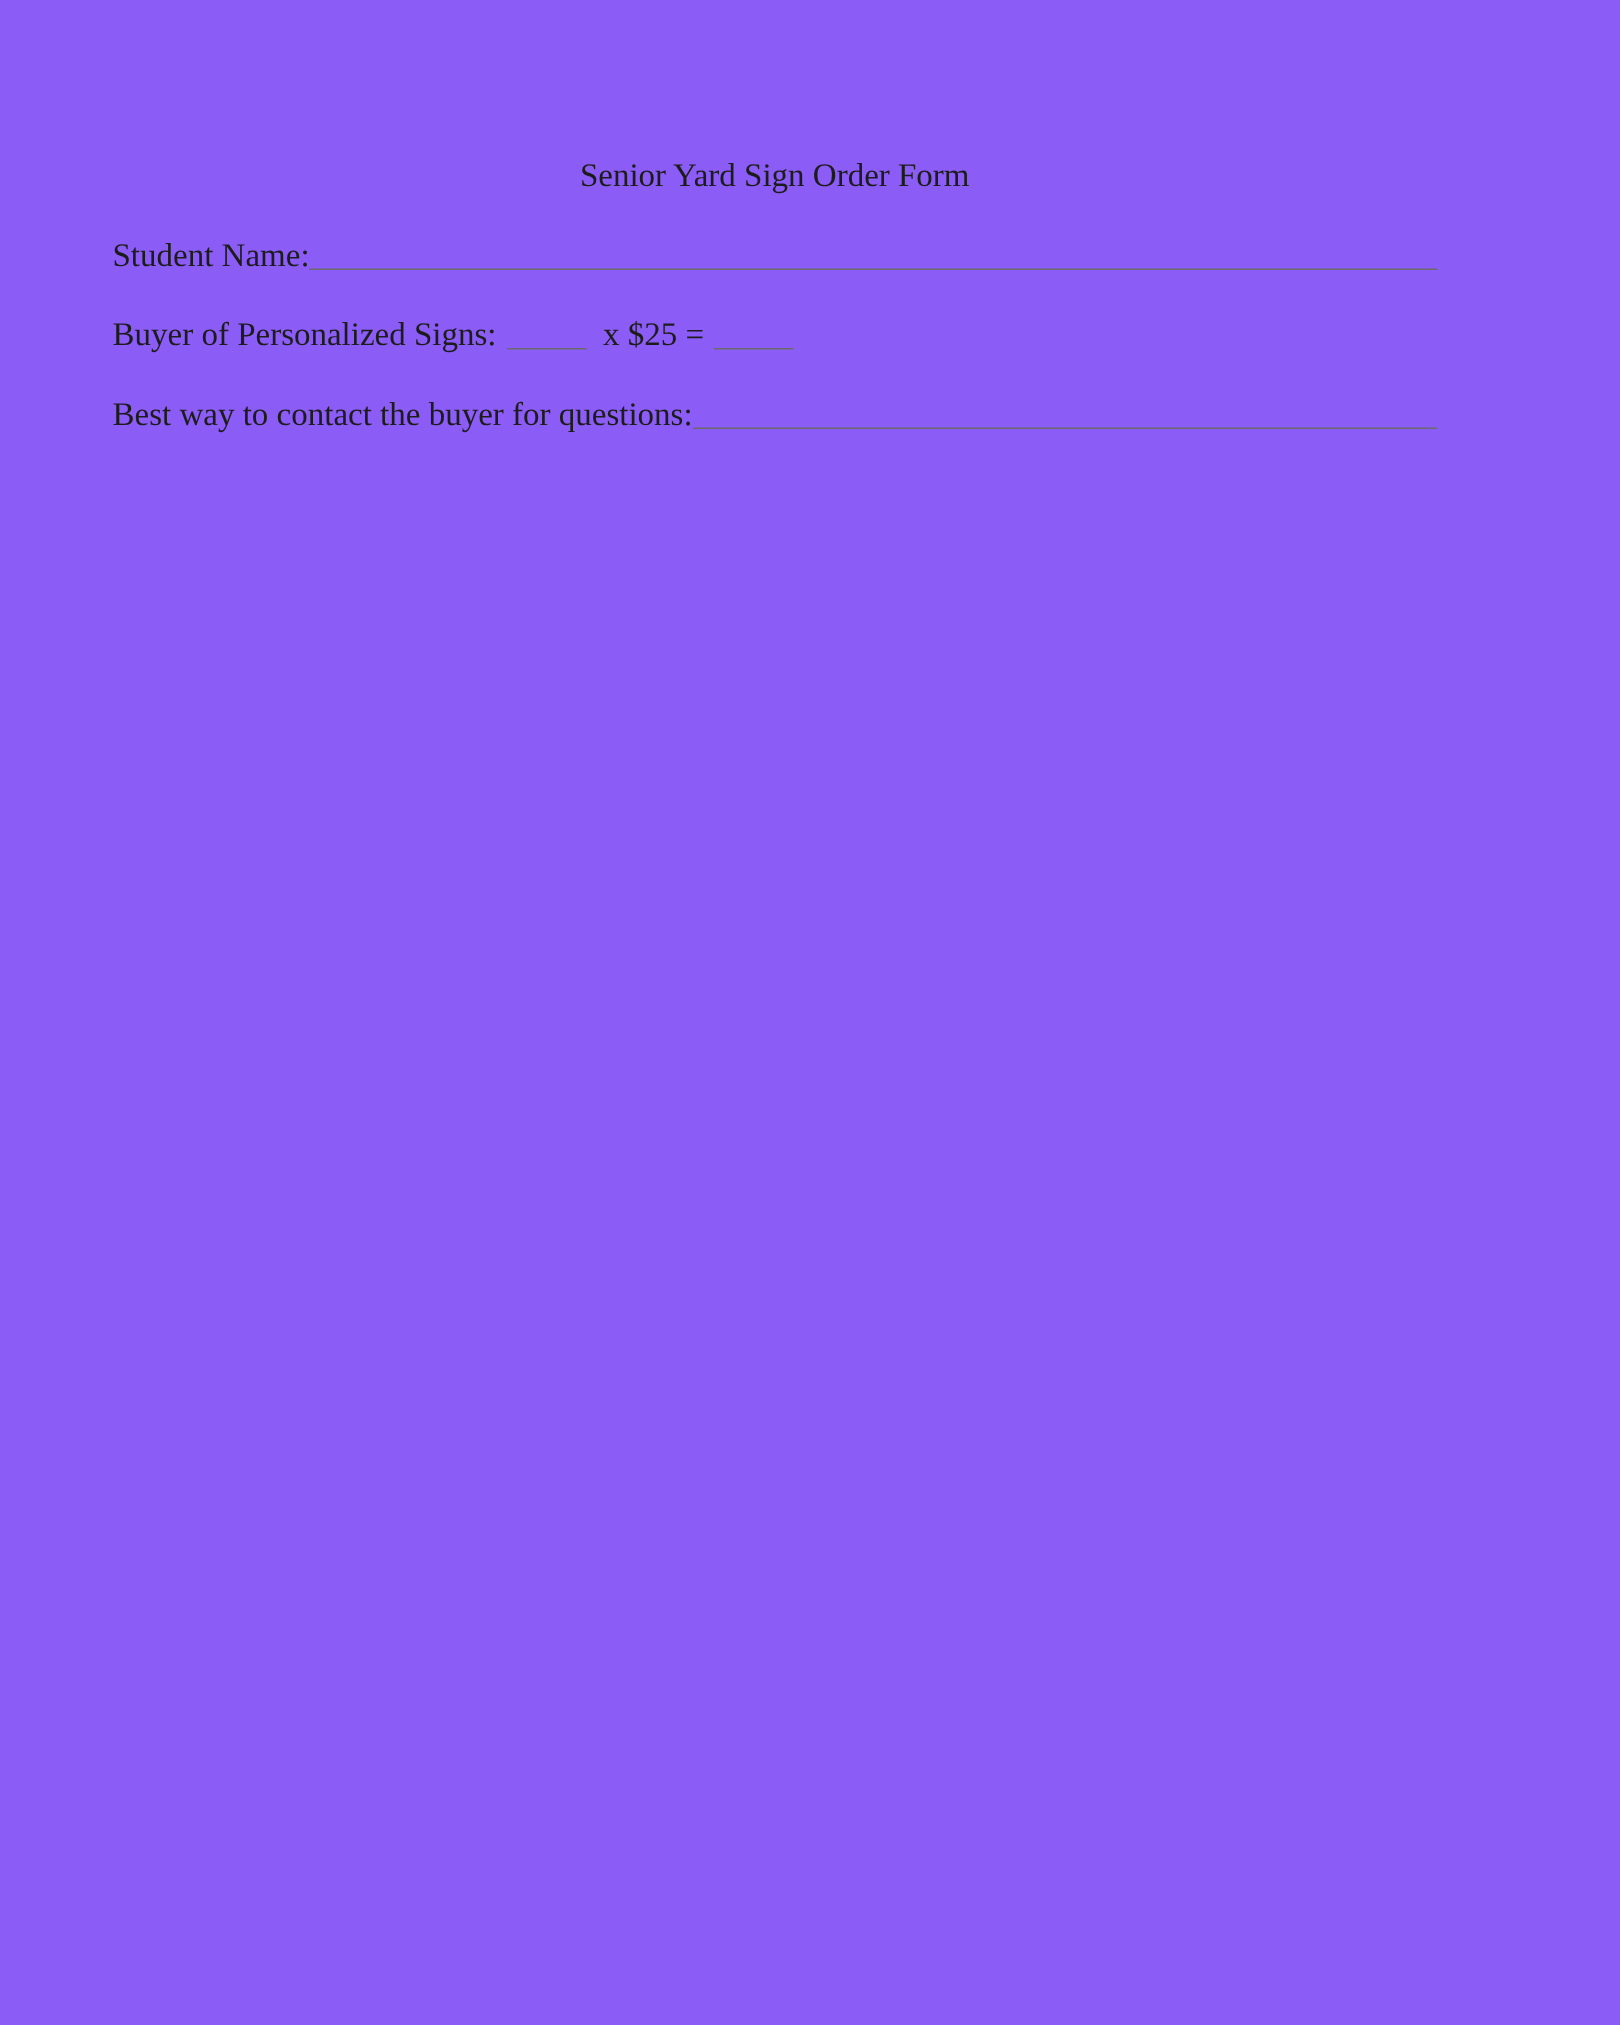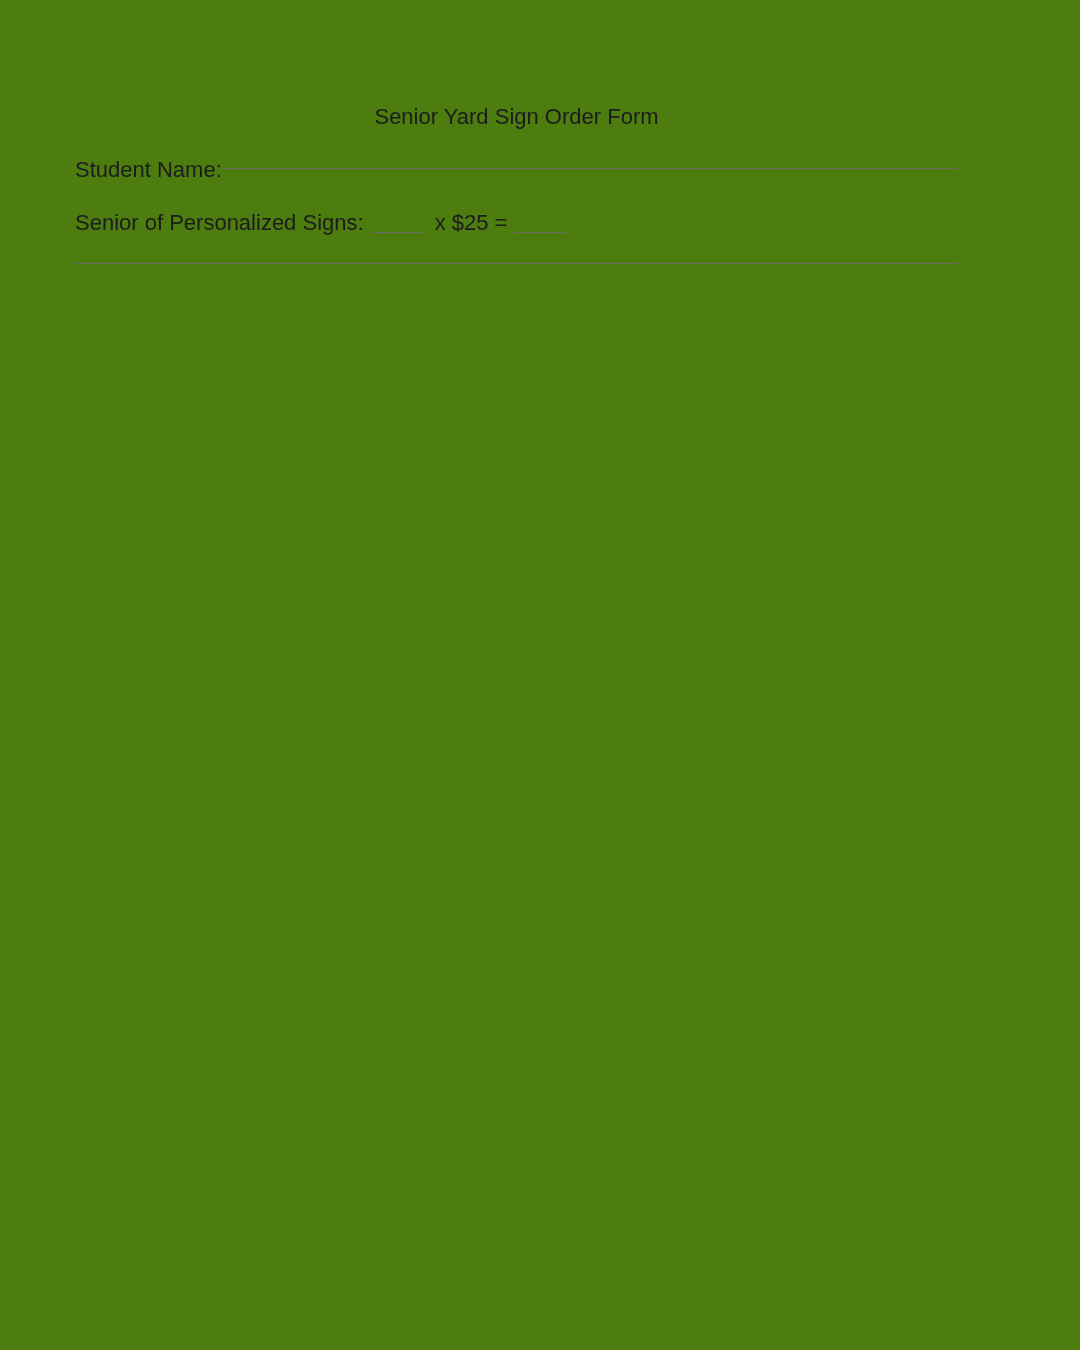--- a/index.html
+++ b/index.html
@@ -4,42 +4,42 @@
 <style>
   html, body {
     margin: 0;
     padding: 0;
     background: #ffffff;
   }
   .page {
     position: relative;
     width: 1080px;
     height: 1350px;
-    background: #4d7c0f;
+    background: #8b5cf6;
     box-sizing: border-box;
     padding: 104px 122px 0 75px;
-    font-family: Liberation Sans, sans-serif;
+    font-family: Liberation Serif, serif;
     font-size: 22px;
     color: #1c1c1c;
     overflow: hidden;
   }
   .title {
     text-align: center;
     line-height: 26px;
     margin-bottom: 27px;
     white-space: nowrap;
   }
   .row {
     line-height: 26px;
     margin-bottom: 27px;
     white-space: nowrap;
   }
   .row.flex {
     display: flex;
-    align-items: center;
+    align-items: flex-end;
   }
   .label {
     white-space: pre;
   }
   
   .fill-line {
     flex: 1 1 auto;
     border-bottom: 1.5px solid #6a6a6a;
     margin-bottom: 3px;
   }
@@ -61,21 +61,22 @@
 
   <div class="title">Senior Yard Sign Order Form</div>
 
   <div class="row flex">
     <span class="label">Student Name:</span>
     <span class="fill-line"></span>
   </div>
 
 
   <div class="row">
-    <span class="label">Senior of Personalized Signs:</span><span class="short-line gap-sm"></span><span class="label gap-md">x $25 =</span><span class="short-line gap-sm"></span>
+    <span class="label">Buyer of Personalized Signs:</span><span class="short-line gap-sm"></span><span class="label gap-md">x $25 =</span><span class="short-line gap-sm"></span>
   </div>
 
 
   <div class="row flex">
+    <span class="label">Best way to contact the buyer for questions:</span>
     <span class="fill-line"></span>
   </div>
 
 </div>
 
 </body></html>

